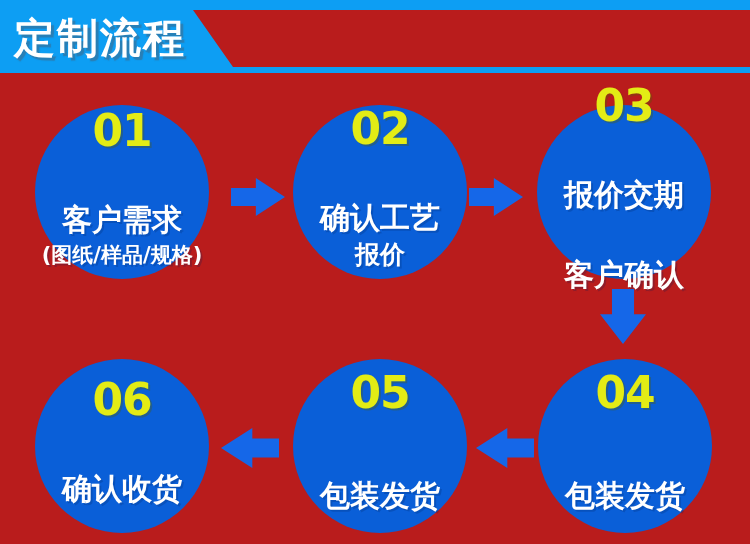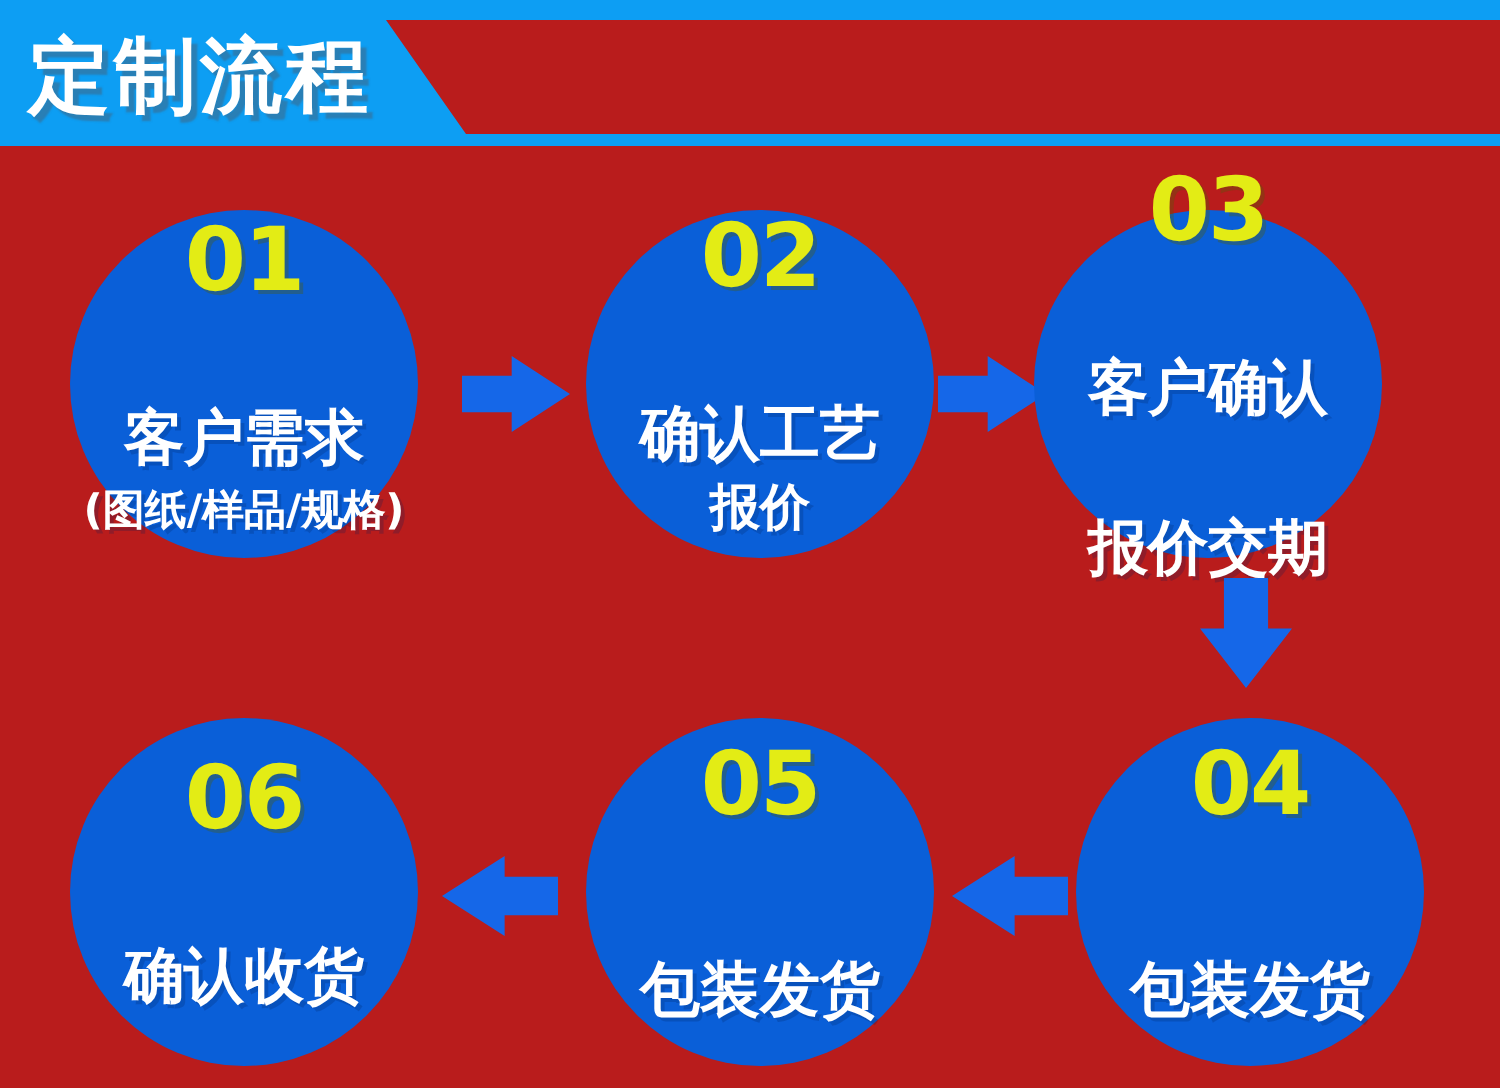--- a/index.html
+++ b/index.html
@@ -61,21 +61,21 @@
     line-height: 1.28;
     text-shadow: 2px 2px 0 rgba(0, 30, 90, 0.22);
     white-space: nowrap;
   }
   .ln.main  { font-size: 30px; margin-top: 42px; }
   .ln.paren { font-size: 21px; margin-top: 3px; }
   .ln.small { font-size: 25px; margin-top: 2px; font-family: Liberation Serif, serif; }
 
   #circle-01 { left: 35px;  top: 105px; }
   #circle-02 { left: 293px; top: 105px; }
-  #circle-03 { left: 517px; top: 105px; }
+  #circle-03 { left: 537px; top: 105px; }
   #circle-04 { left: 538px; top: 359px; }
   #circle-05 { left: 293px; top: 359px; }
   #circle-06 { left: 35px;  top: 359px; }
 
   
   .arrow {
     position: absolute;
     background: var(--arrow, #1567e8);
   }
   .arrow.right {
@@ -115,22 +115,22 @@
   <div class="circle" id="circle-02">
     <div class="num">02</div>
     <div class="ln main">确认工艺</div>
     <div class="ln small">报价</div>
   </div>
 
   <div class="arrow right" id="arrow-2"></div>
 
   <div class="circle" id="circle-03">
     <div class="num">03</div>
+    <div class="ln main">报价交期</div>
     <div class="ln main">客户确认</div>
-    <div class="ln main">报价交期</div>
   </div>
 
   <div class="arrow down" id="arrow-3"></div>
 
   <div class="circle gap" id="circle-04">
     <div class="num">04</div>
     <div class="ln main">包装发货</div>
   </div>
 
   <div class="arrow left" id="arrow-4"></div>

